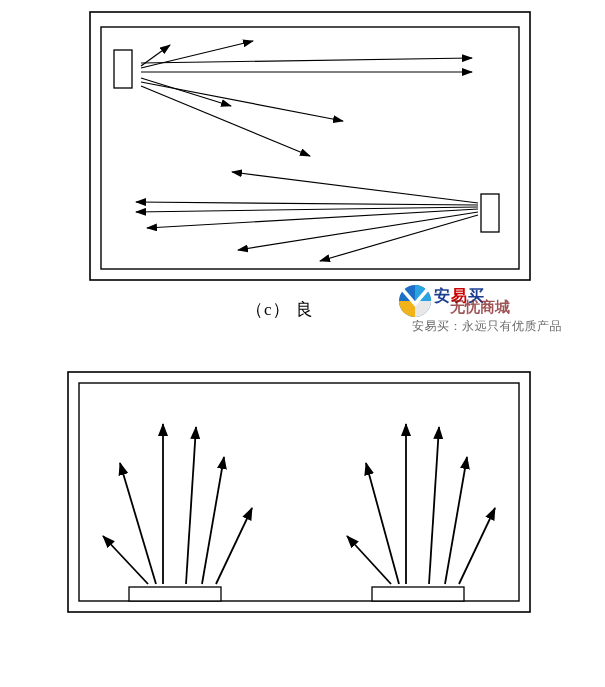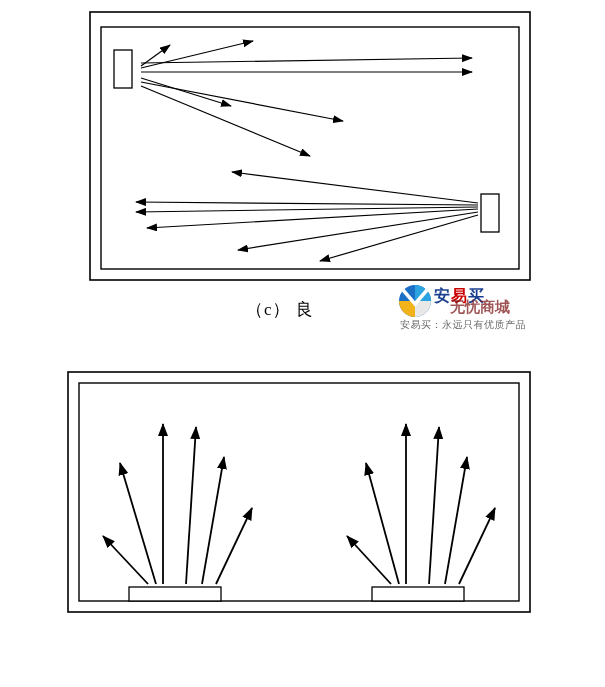--- a/index.html
+++ b/index.html
@@ -68,24 +68,24 @@
     top: 14px;
     font-family: "Liberation Sans", sans-serif;
     font-size: 15px;
     font-weight: bold;
     color: #7f1d1d;
     opacity: 0.75;
     white-space: nowrap;
   }
   .logo-sub {
     position: absolute;
-    left: 2px;
+    left: 14px;
     top: 34px;
     font-family: Liberation Mono, monospace;
-    font-size: 10px;
+    font-size: 12px;
     color: #6a6a6a;
     letter-spacing: 0.5px;
     white-space: nowrap;
   }
 </style>
 </head>
 <body>
 
 <div class="figure" id="figure-c">
   <svg class="diagram-svg" width="605" height="350" viewBox="0 0 605 350">

